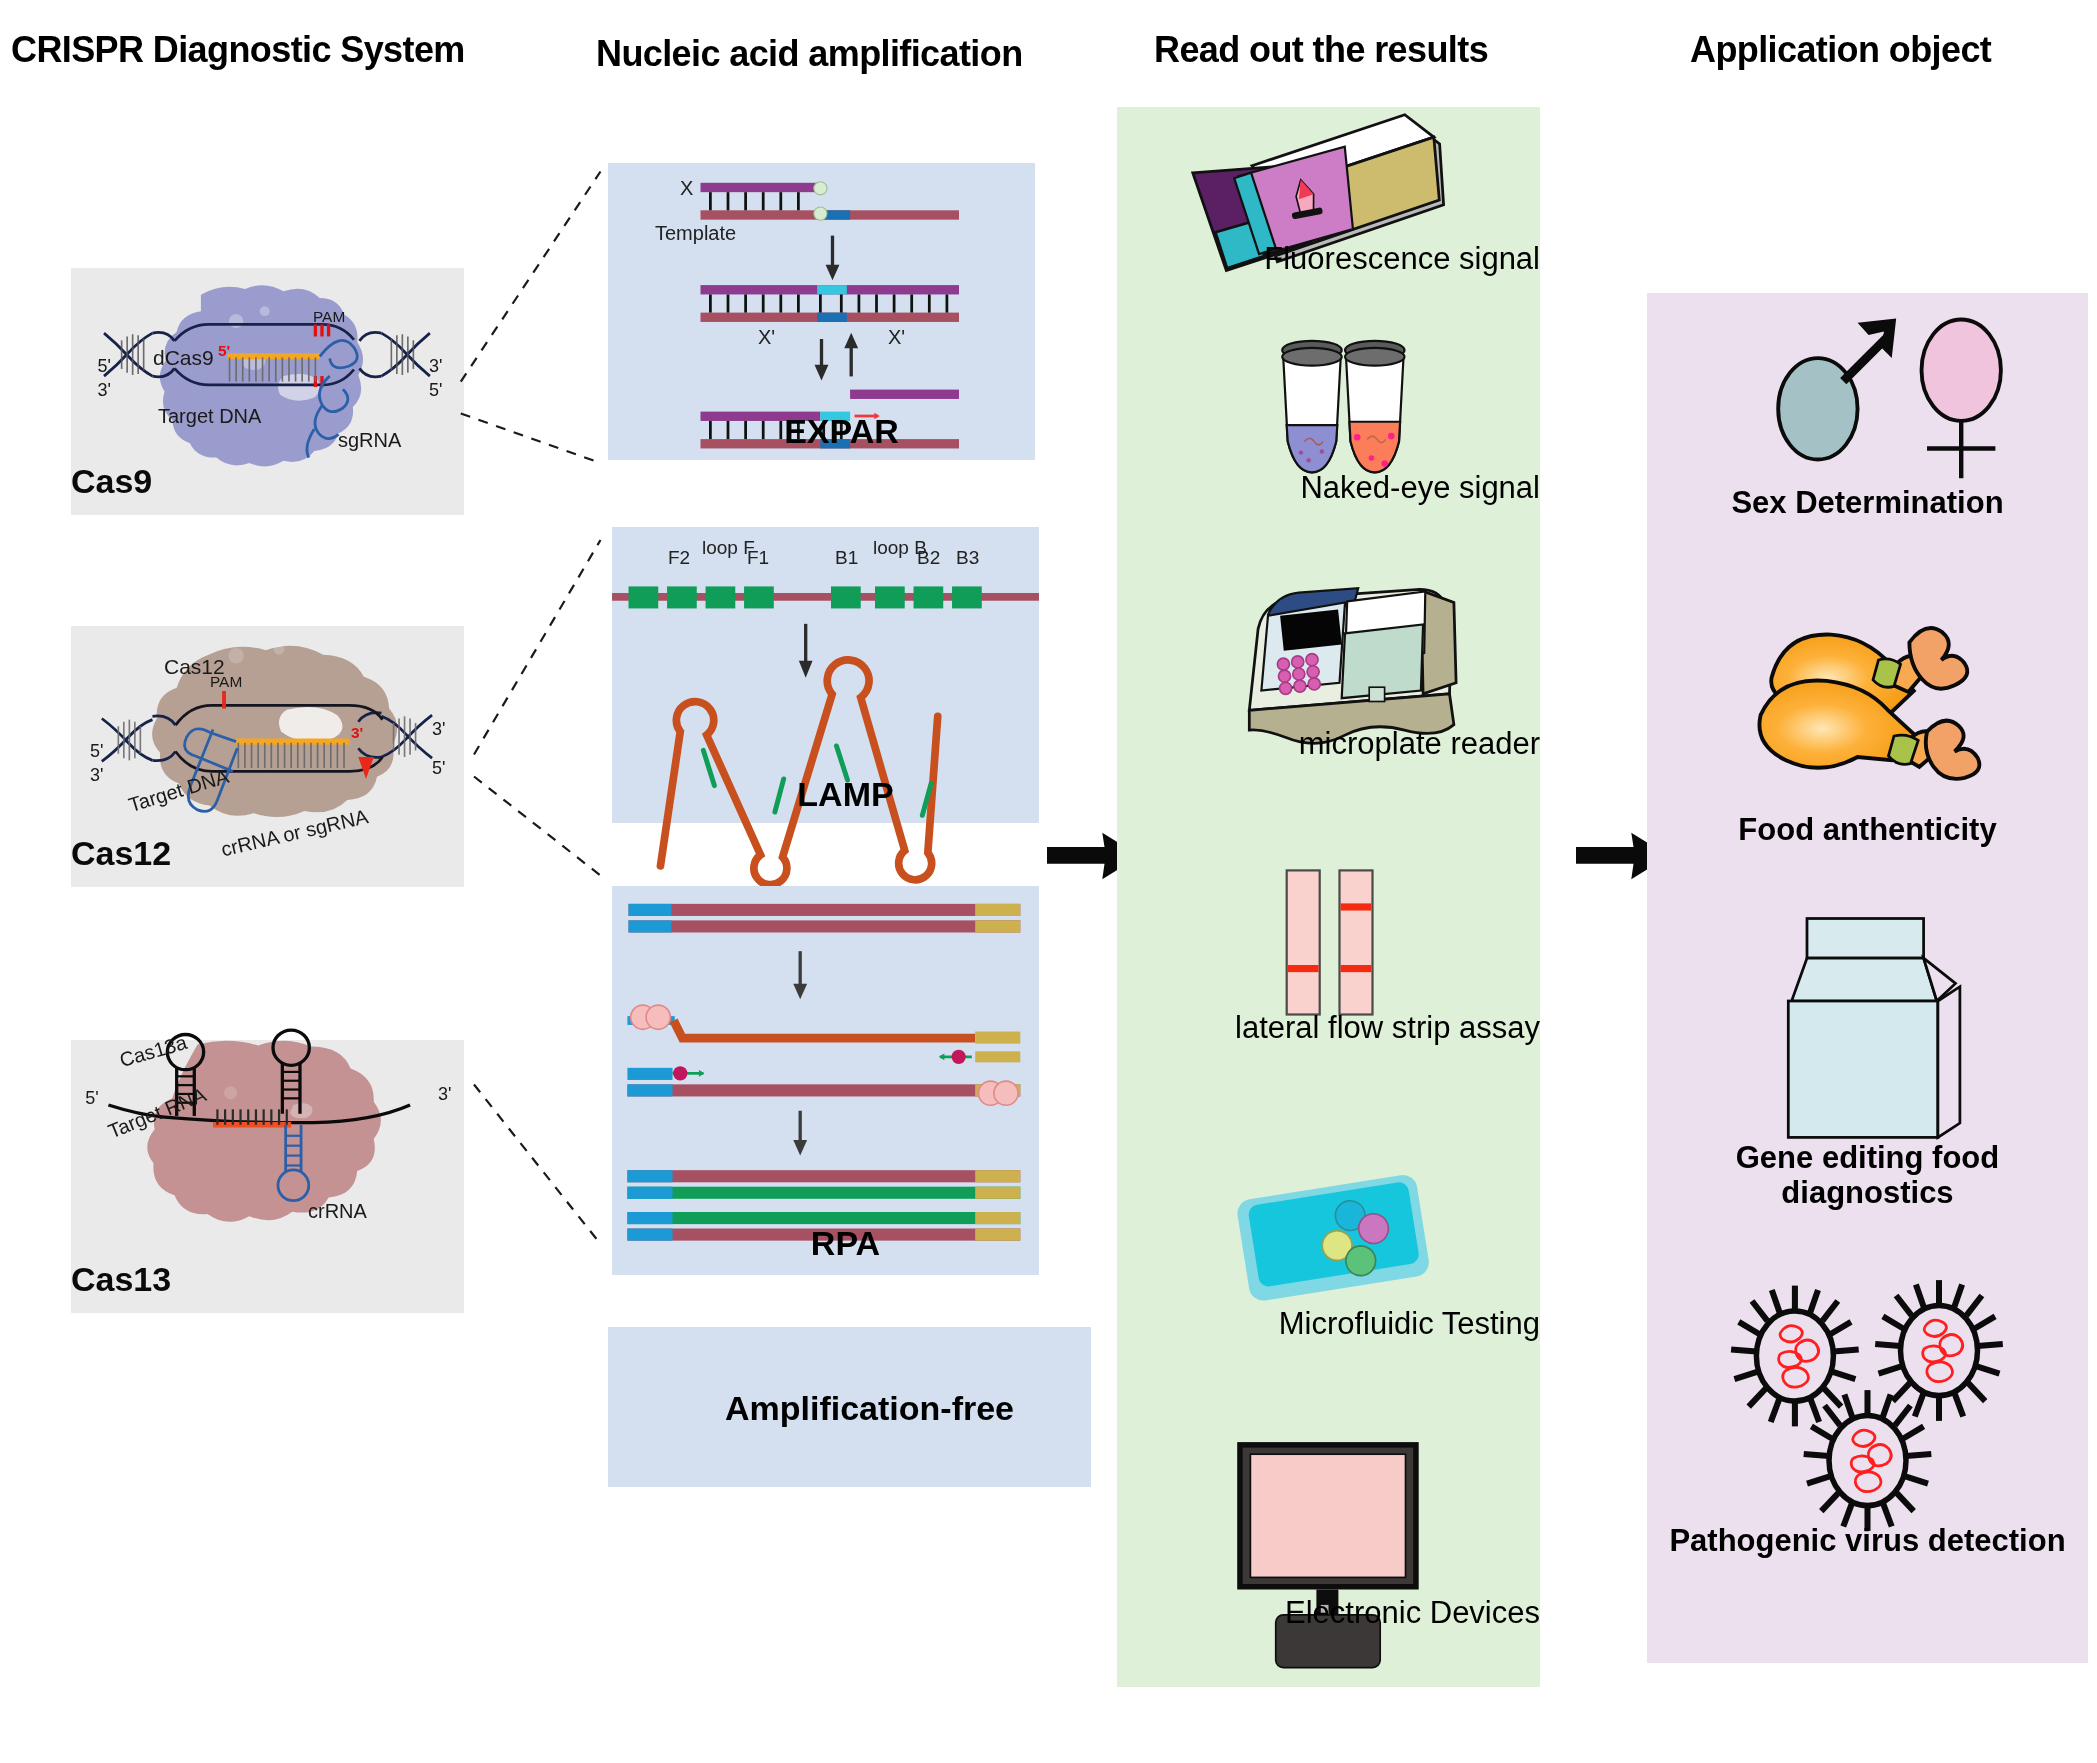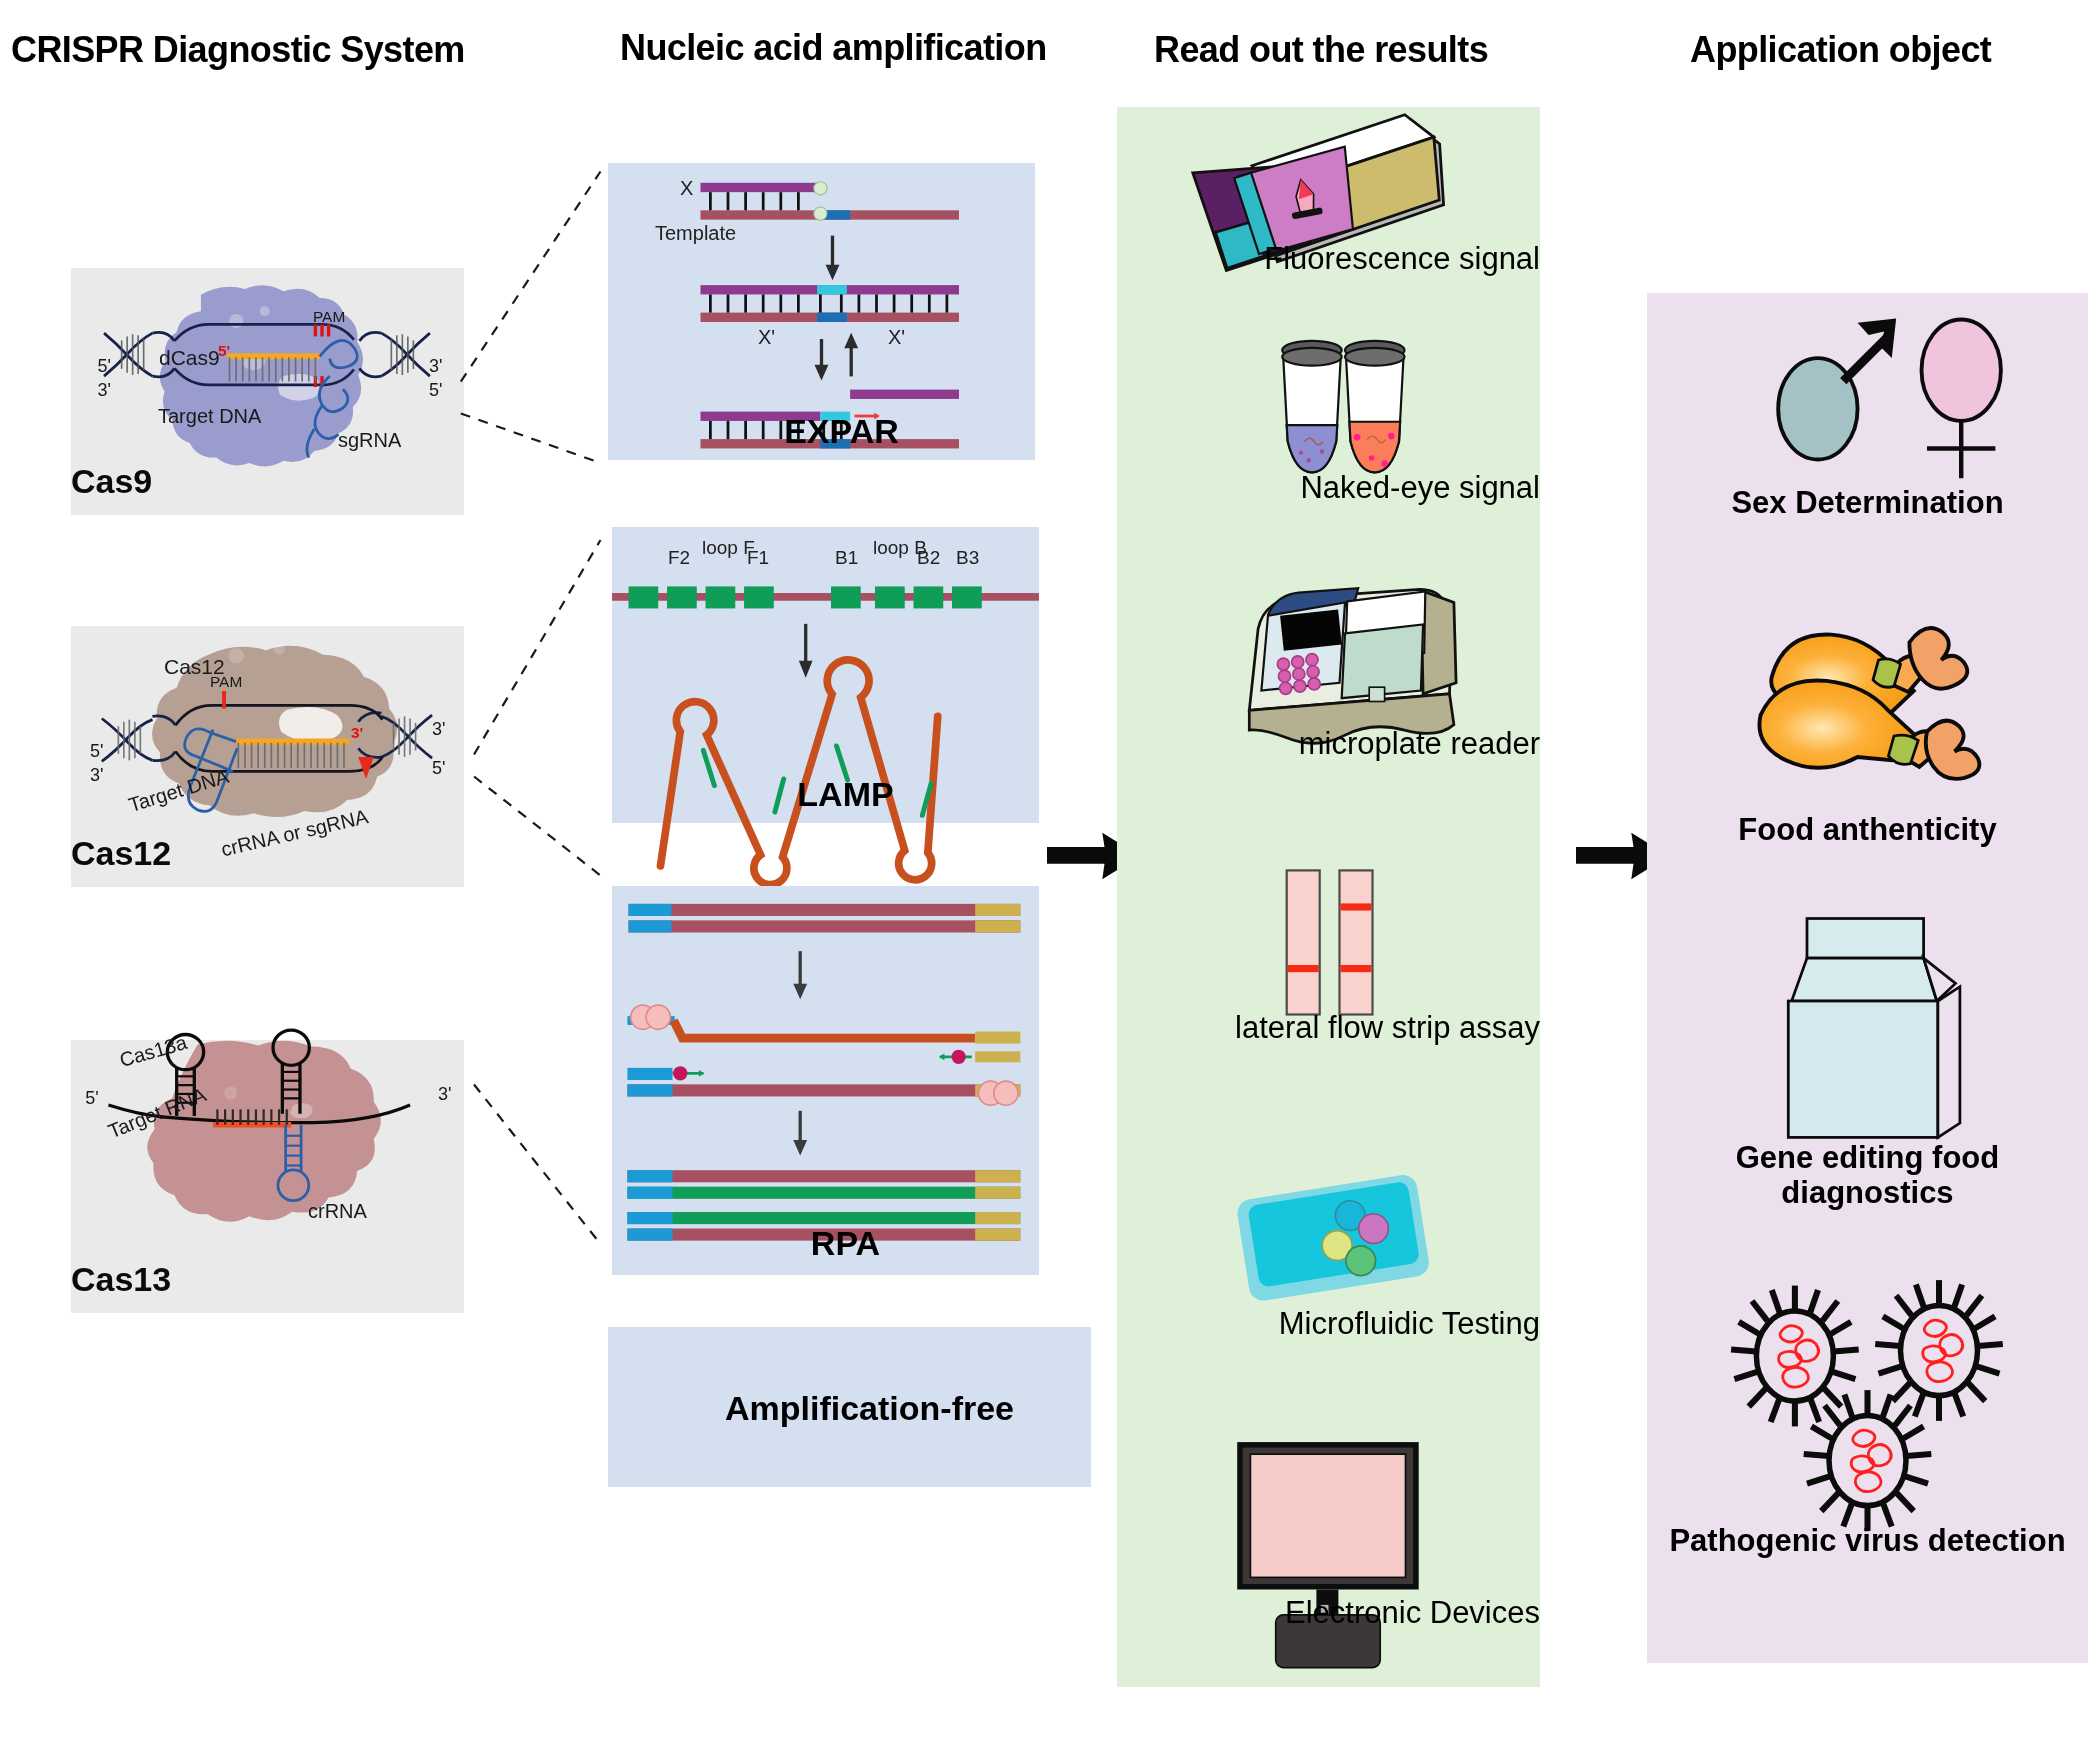--- a/index.html
+++ b/index.html
@@ -101,21 +101,21 @@
   .big-arrow { position: absolute; }
   .dashed { position: absolute; }
   svg { display: block; overflow: visible; }
 </style>
 </head>
 <body>
 
 <div id="root">
 
   <div class="col-header" style="left:11px; top:29px;">CRISPR Diagnostic System</div>
-  <div class="col-header" style="left:596px; top:27px;margin-left:24px;">Nucleic acid amplification</div>
+  <div class="col-header" style="left:596px; top:33px;">Nucleic acid amplification</div>
   <div class="col-header" style="left:1134px; top:29px;margin-left:20px;">Read out the results</div>
   <div class="col-header" style="left:1690px; top:29px;">Application object</div>
 
   <div class="cas-card" style="left:71px; top:268px; width:393px; height:247px;">
     <svg width="393" height="247" viewBox="0 0 714 448" style="position:absolute;left:0;top:0;">
 
       <g>
         <path fill="#9a9ccd" d="M236 48 q40-22 80-10 q36-16 70 4 q38-14 66 12 q34 0 44 30 q28 16 24 50 q20 30 2 60 q14 36-10 58 q4 34-26 48 q-10 30-44 32 q-20 26-56 18 q-30 18-62 4 q-34 12-60-10 q-34 2-48-26 q-30-10-32-42 q-24-20-14-52 q-18-28 2-56 q-8-34 20-52 q6-32 44-38 z"></path>
         <path fill="#ffffff" opacity="0.55" d="M386 196 q40-10 62 6 q10 22-8 34 q-34 12-60-6 q-10-20 6-34 z"></path>
         <path fill="#ffffff" opacity="0.35" d="M318 158 q22-8 34 4 q4 16-12 22 q-22 4-28-10 q-2-12 6-16 z"></path>
@@ -179,21 +179,21 @@
           <line x1="444" y1="162" x2="444" y2="206"></line>
       </g>
 
       <g fill="none" stroke="#2b5fa8" stroke-width="5">
         <path d="M452 160 q38-48 62-16 q16 24-10 34 q-30 10-34-14"></path>
         <path d="M470 196 q-28 26-14 52 q14 22 38 6 q18-16 0-34"></path>
         <path d="M456 250 q-22 30-6 50 q16 18 36 2"></path>
         <path d="M442 292 q-20 32-10 52"></path>
       </g>
     </svg>
-    <div class="nlabel" style="left:88px; top:78px; font-size:21px;">dCas9</div>
+    <div class="nlabel" style="left:82px; top:78px; font-size:21px;">dCas9</div>
     <div class="nlabel" style="left:26.4px; top:88px;">5'</div>
     <div class="nlabel" style="left:26.4px; top:112px;">3'</div>
     <div class="nlabel" style="left:358px; top:88px;">3'</div>
     <div class="nlabel" style="left:358px; top:112px;">5'</div>
     <div class="nlabel sm" style="left:242px; top:40px;">PAM</div>
     <div class="nlabel red sm" style="left:147px; top:74px;">5'</div>
     <div class="nlabel" style="left:87px; top:137px; font-size:20px;">Target DNA</div>
     <div class="nlabel" style="left:267px; top:161px; font-size:20px;">sgRNA</div>
     <div class="cas-title">Cas9</div>
   </div>

